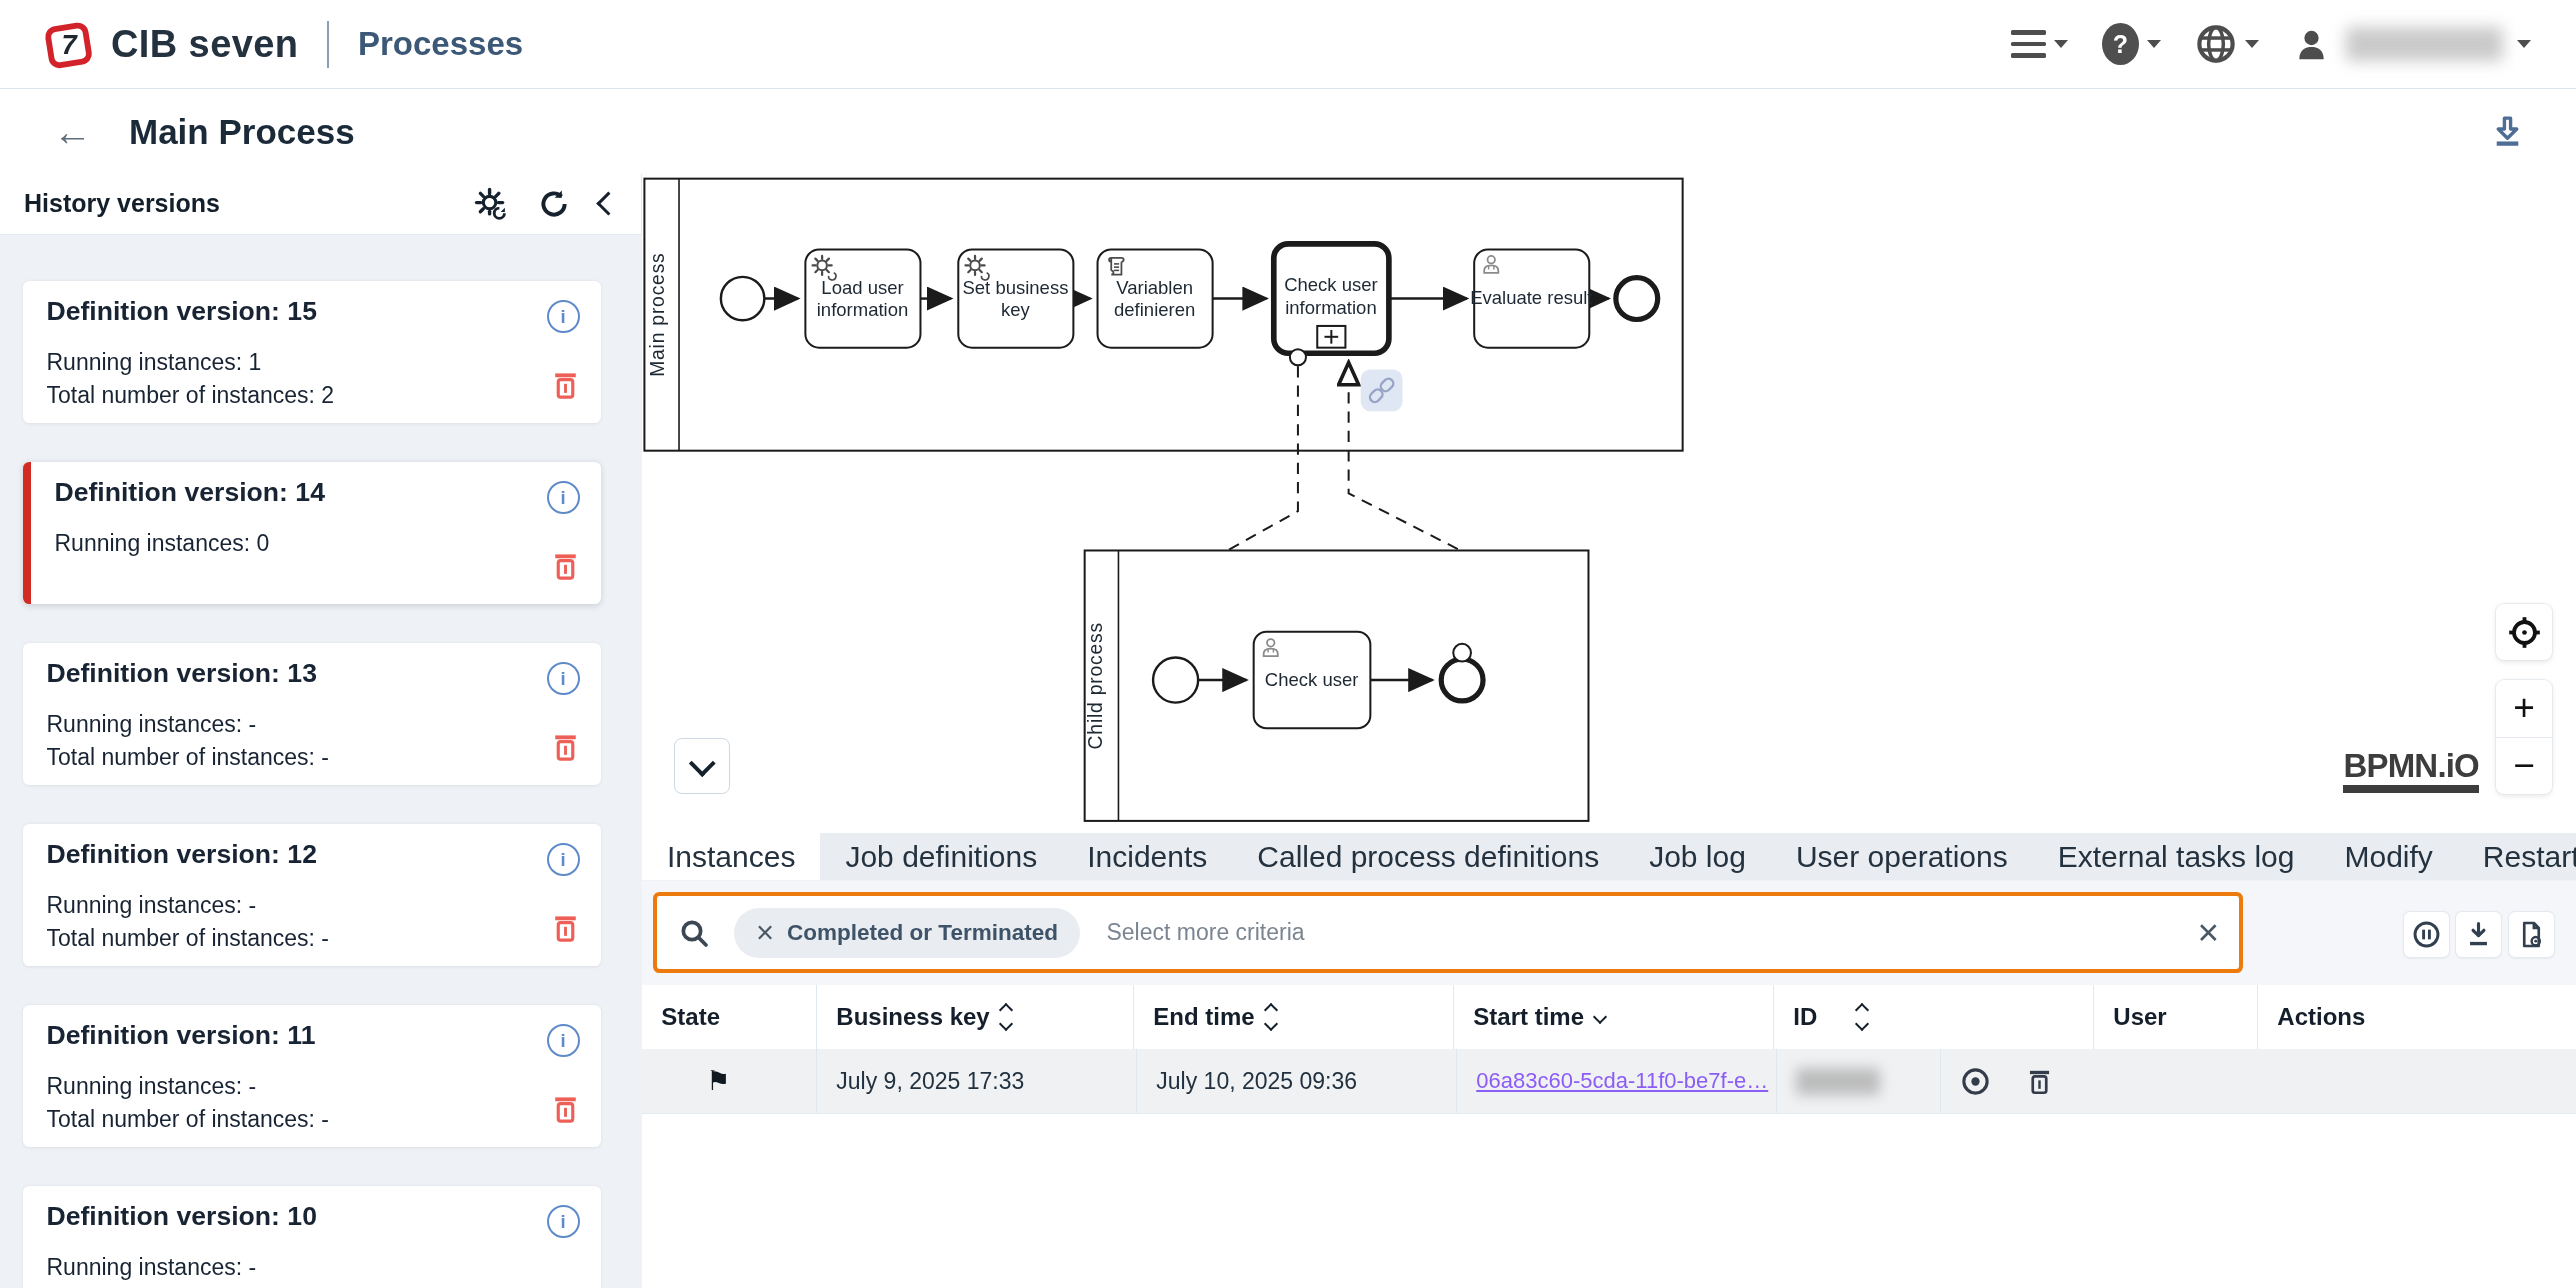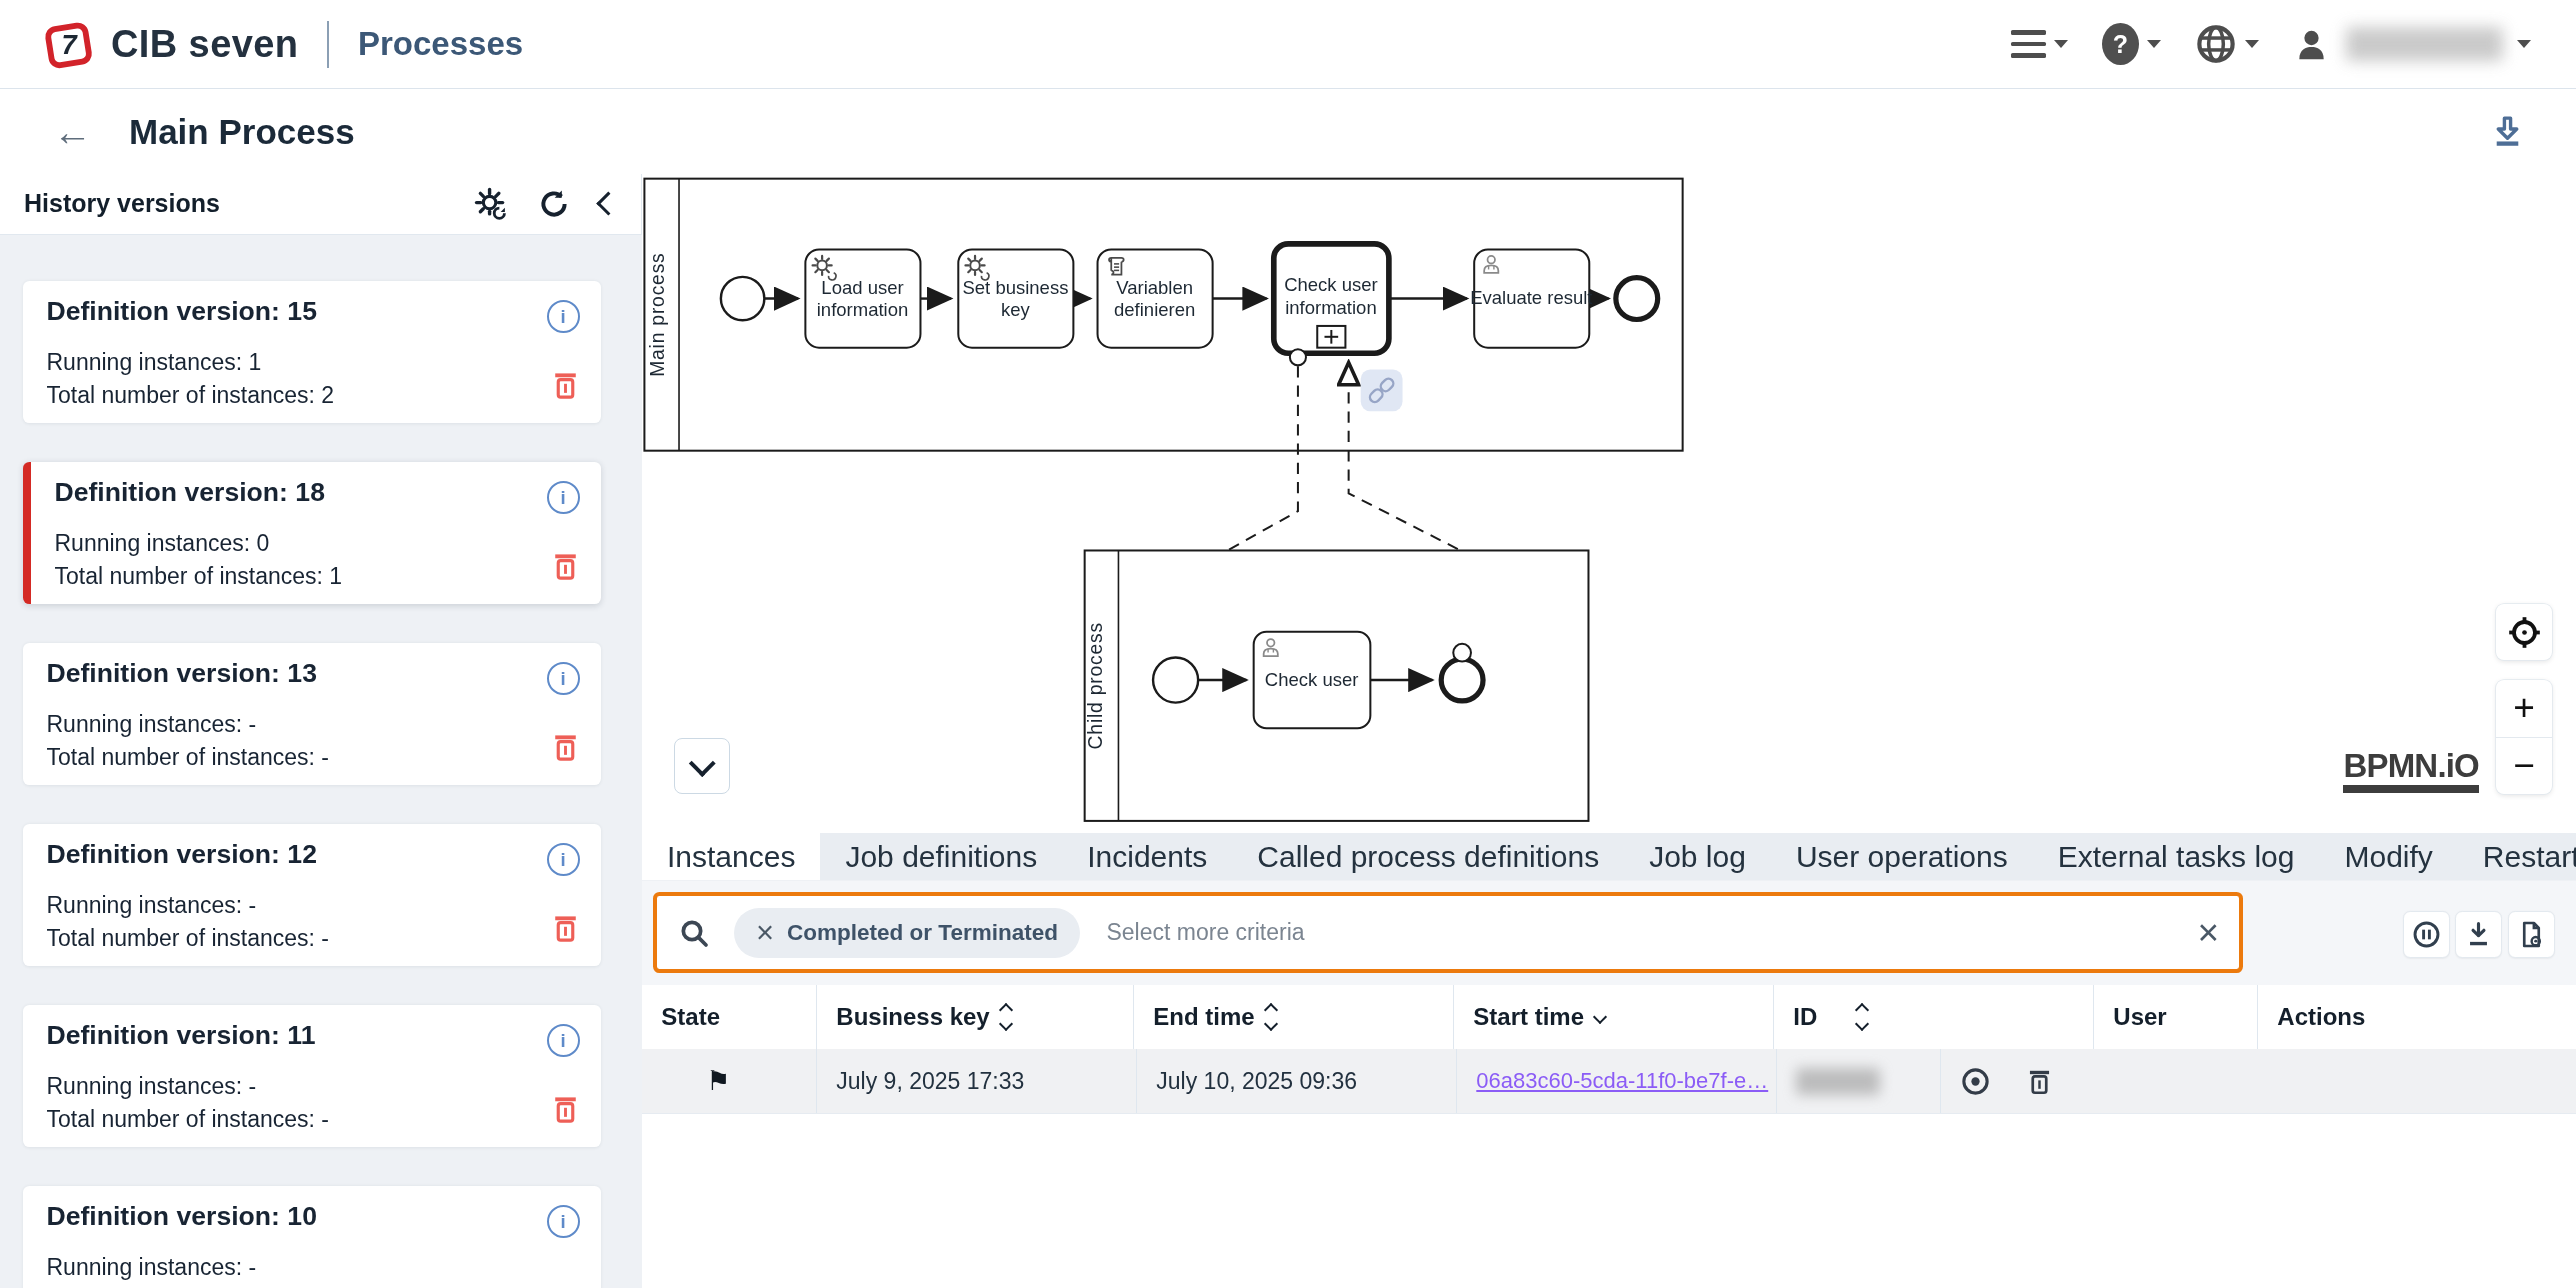--- a/index.html
+++ b/index.html
@@ -195,23 +195,22 @@
       <span class="trash-btn">
         <svg width="29" height="32" viewBox="0 0 24 26">
           <line x1="3.5" y1="5" x2="20.5" y2="5" stroke="currentColor" stroke-width="3.2"></line>
           <rect x="6" y="8.5" width="12" height="14.5" rx="2" fill="none" stroke="currentColor" stroke-width="2.6"></rect>
           <line x1="12" y1="12" x2="12" y2="19.5" stroke="currentColor" stroke-width="2.4"></line>
         </svg>
       </span>
     </div>
 
     <div class="card selected">
-      <div class="card-title">Definition version: 18</div>
+      <div class="card-title">Definition version: 14</div>
       <div class="card-line">Running instances: 0</div>
-      <div class="card-line">Total number of instances: 1</div>
       <span class="info-btn">i</span>
       <span class="trash-btn">
         <svg width="29" height="32" viewBox="0 0 24 26">
           <line x1="3.5" y1="5" x2="20.5" y2="5" stroke="currentColor" stroke-width="3.2"></line>
           <rect x="6" y="8.5" width="12" height="14.5" rx="2" fill="none" stroke="currentColor" stroke-width="2.6"></rect>
           <line x1="12" y1="12" x2="12" y2="19.5" stroke="currentColor" stroke-width="2.4"></line>
         </svg>
       </span>
     </div>
 

